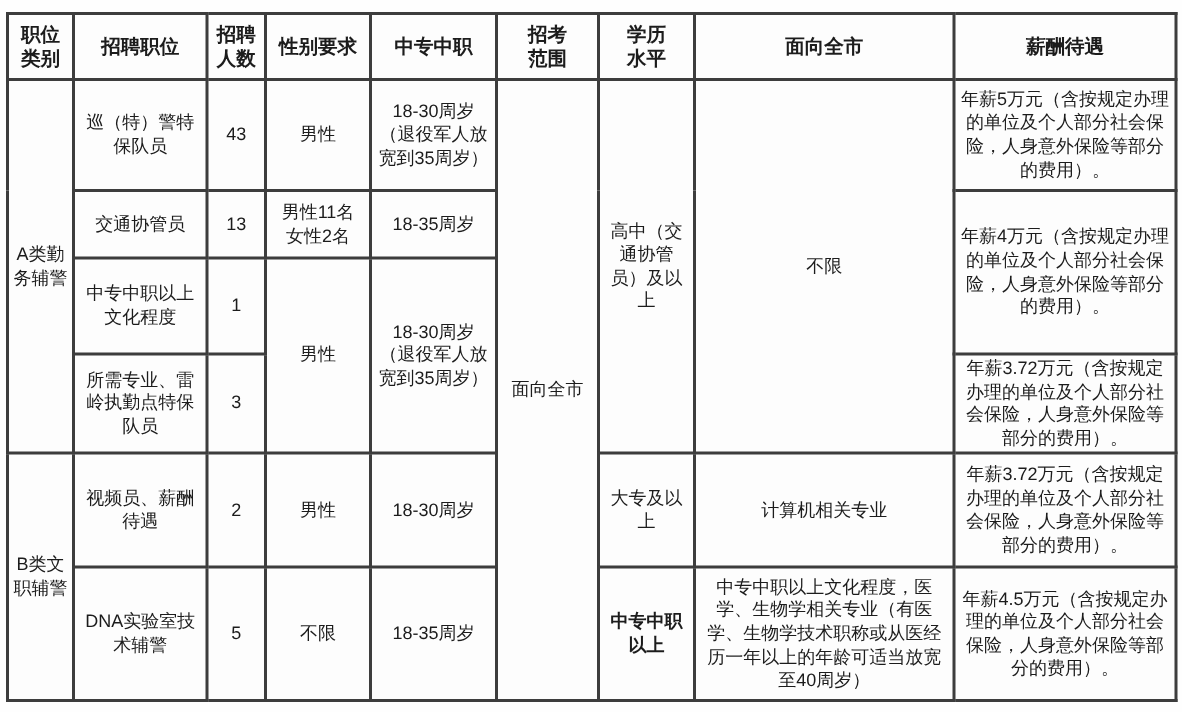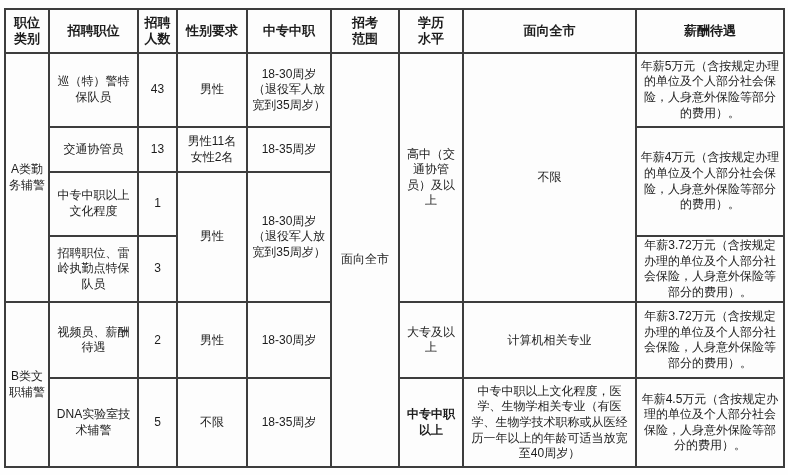--- a/index.html
+++ b/index.html
@@ -115,21 +115,21 @@
         <td>18-35周岁</td>
         <td rowspan="2">年薪4万元（含按规定办理的单位及个人部分社会保险，人身意外保险等部分的费用）。</td>
       </tr>
       <tr class="r3">
         <td>中专中职以上文化程度</td>
         <td>1</td>
         <td rowspan="2">男性</td>
         <td rowspan="2">18-30周岁（退役军人放宽到35周岁）</td>
       </tr>
       <tr class="r4">
-        <td>招聘职位、雷岭执勤点特保队员</td>
+        <td>所需专业、雷岭执勤点特保队员</td>
         <td>3</td>
         <td>年薪3.72万元（含按规定办理的单位及个人部分社会保险，人身意外保险等部分的费用）。</td>
       </tr>
       <tr class="r5">
         <td rowspan="2">B类文职辅警</td>
         <td>视频员、薪酬待遇</td>
         <td>2</td>
         <td>男性</td>
         <td>18-30周岁</td>
         <td>大专及以上</td>

